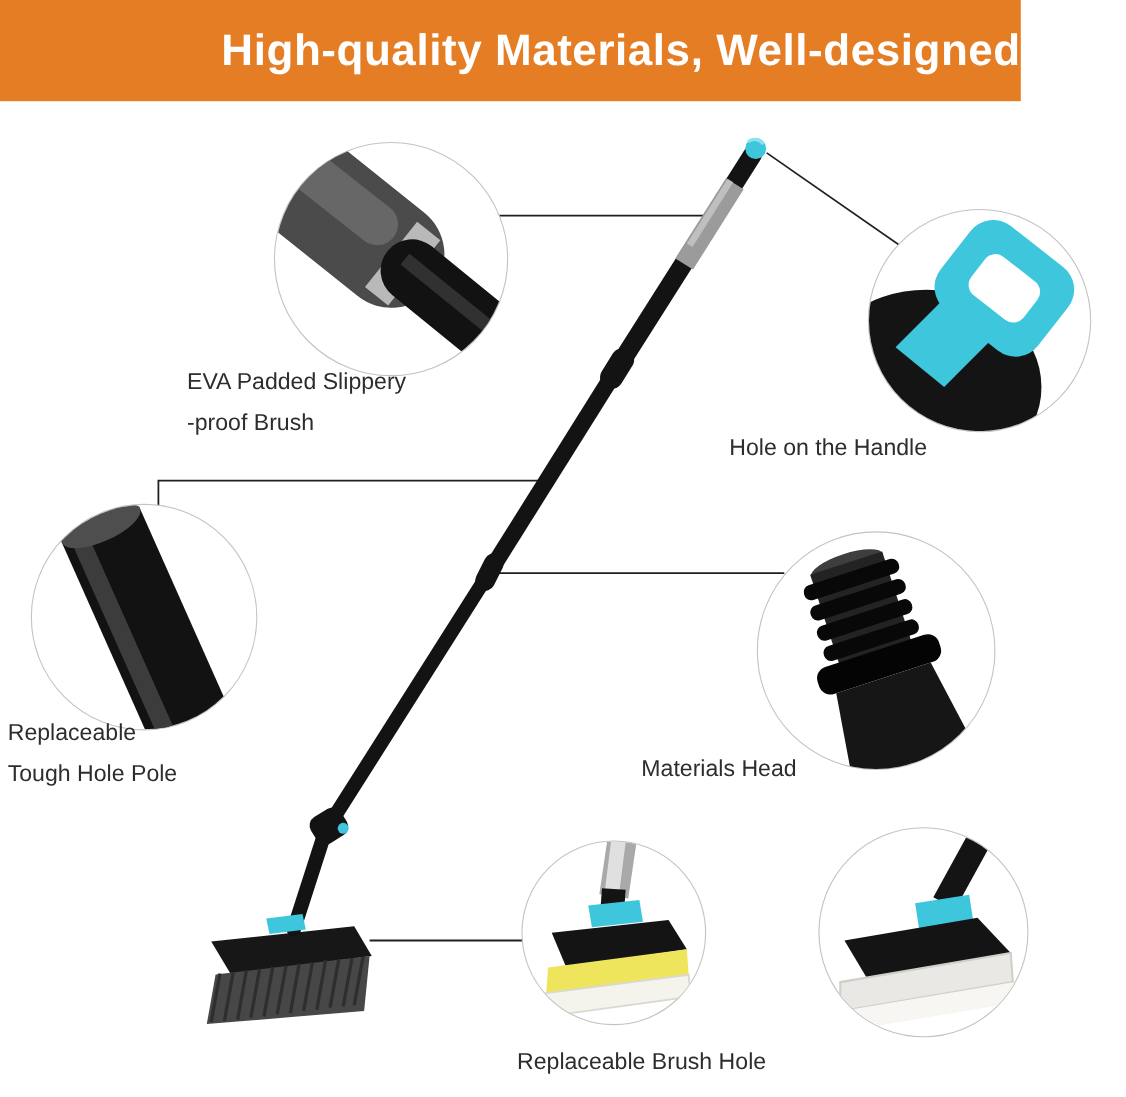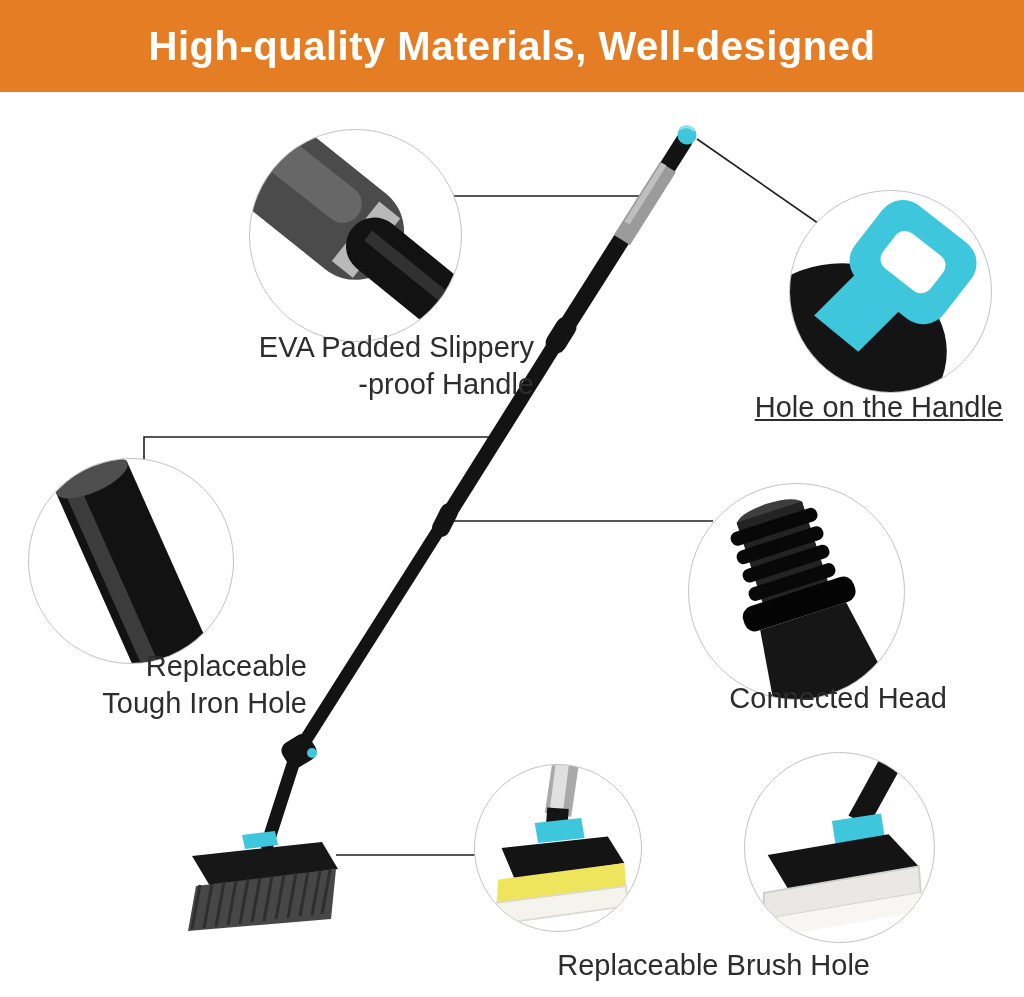--- a/index.html
+++ b/index.html
@@ -1,23 +1,23 @@
 <!DOCTYPE html>
 <html style="--header-bg: #E57D24; --accent-teal: #3EC6DC; --pole-black: #131313; --eva-gray: #9B9B9B; --sponge-yellow: #EFE55C;"><head>
 <meta charset="utf-8">
 <style>
   html,body{margin:0;padding:0;}
   body{
     width:1024px;height:997px;position:relative;background:#ffffff;
     font-family:"Liberation Sans",sans-serif;overflow:hidden;
   }
   .banner{
-    position:absolute;left:0;top:0;width:1024px;height:92px;
+    position:absolute;left:0;top:0;width:928px;height:92px;
     background:var(--header-bg,#E57D24);
-    display:flex;align-items:center;justify-content:center;z-index:5;
+    display:flex;align-items:center;justify-content:flex-end;z-index:5;
   }
   .banner h1{
     margin:0;color:#ffffff;font-size:40px;font-weight:700;letter-spacing:.5px;
   }
   .art{position:absolute;left:0;top:0;width:1024px;height:997px;z-index:1;}
   .connectors path{fill:none;stroke:#1f1f1f;stroke-width:1.6;}
   .s-pole{stroke:var(--pole-black,#131313);}
   .f-pole{fill:var(--pole-black,#131313);}
   .f-teal{fill:var(--accent-teal,#3EC6DC);}
   .f-yellow{fill:var(--sponge-yellow,#EFE55C);}
@@ -26,26 +26,26 @@
     overflow:hidden;z-index:2;
   }
   .bubble svg{width:100%;height:100%;display:block;}
   #b-eva{left:249px;top:129px;width:211px;height:211px;}
   #b-hole{left:789px;top:190px;width:201px;height:201px;}
   #b-pole{left:28px;top:458px;width:204px;height:204px;}
   #b-thread{left:688px;top:483px;width:215px;height:215px;}
   #b-sponge{left:474px;top:764px;width:166px;height:166px;}
   #b-pad{left:744px;top:752px;width:189px;height:189px;}
   .label{
-    position:absolute;text-align:right;font-size:29px;line-height:37px;
+    position:absolute;text-align:left;font-size:21px;line-height:37px;
     color:#2d2d2d;z-index:3;
   }
   .label span{display:block;}
   #l-eva{left:170px;top:329px;width:364px;}
-  #l-hole{left:663px;top:389px;width:340px;text-decoration:underline;}
+  #l-hole{left:663px;top:389px;width:340px;}
   #l-pole{left:7px;top:648px;width:300px;}
   #l-thread{left:583px;top:680px;width:364px;}
   #l-brush{left:470px;top:947px;width:400px;}
 </style>
 </head>
 <body>
 
 <div class="page">
 
   <header class="banner">
@@ -148,33 +148,33 @@
       <line x1="82" y1="-4" x2="60" y2="36" stroke="#141414" stroke-width="12"></line>
       <polygon points="46,36 72,32 74,45 48,49" class="f-teal"></polygon>
       <polygon points="12,54 76,43 92,60 24,74" fill="#141414"></polygon>
       <polygon points="10,74 92,60 93,74 10,88" fill="#e9e8e4" stroke="#cfcec8"></polygon>
       <polygon points="10,88 93,74 93,84 10,98" fill="#f7f6f2"></polygon>
     </svg>
   </div>
 
   <div class="label" id="l-eva">
     <span>EVA Padded Slippery</span>
-    <span>-proof Handle</span>
+    <span>-proof Brush</span>
   </div>
 
   <div class="label" id="l-hole">
     <span>Hole on the Handle</span>
   </div>
 
   <div class="label" id="l-pole">
     <span>Replaceable</span>
-    <span>Tough Iron Hole</span>
+    <span>Tough Hole Pole</span>
   </div>
 
   <div class="label" id="l-thread">
-    <span>Connected Head</span>
+    <span>Materials Head</span>
   </div>
 
   <div class="label" id="l-brush">
     <span>Replaceable Brush Hole</span>
   </div>
 
 </div>
 
 </body></html>

